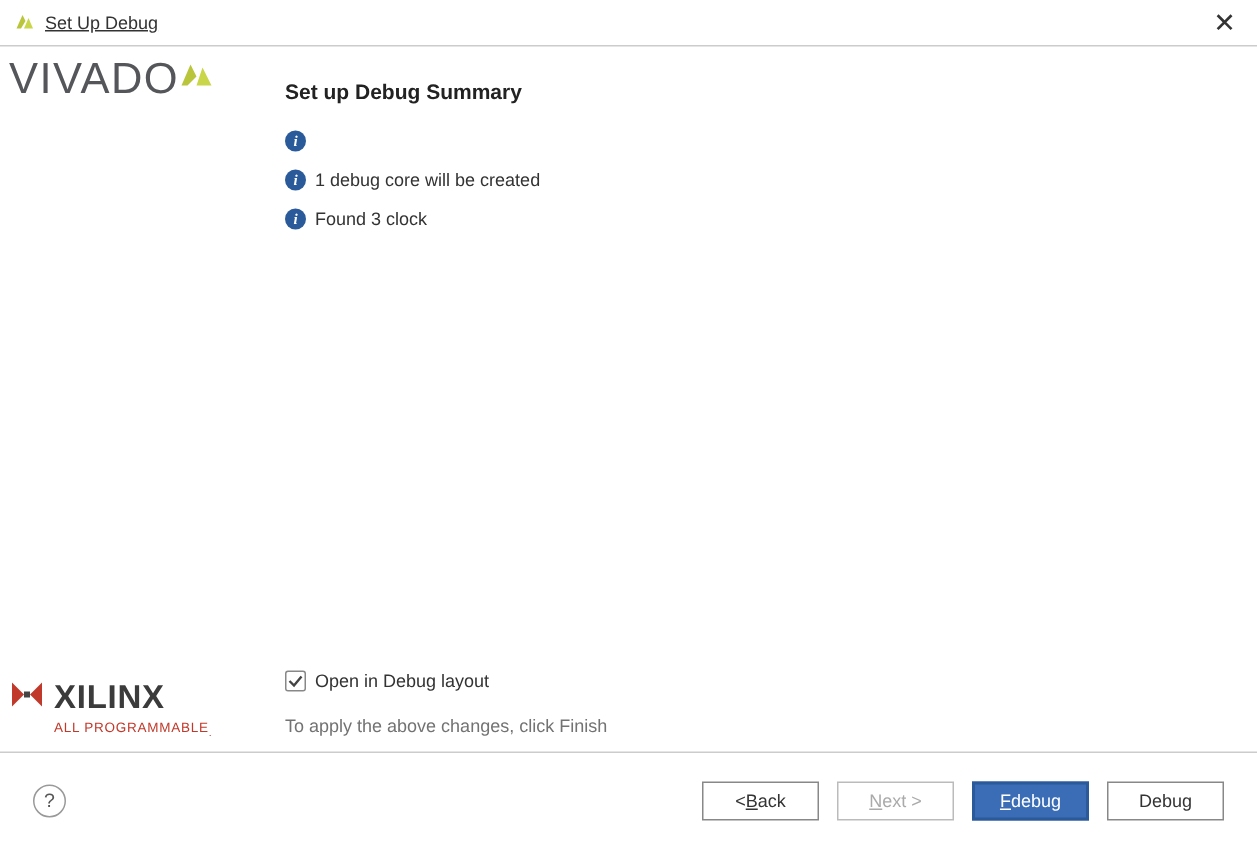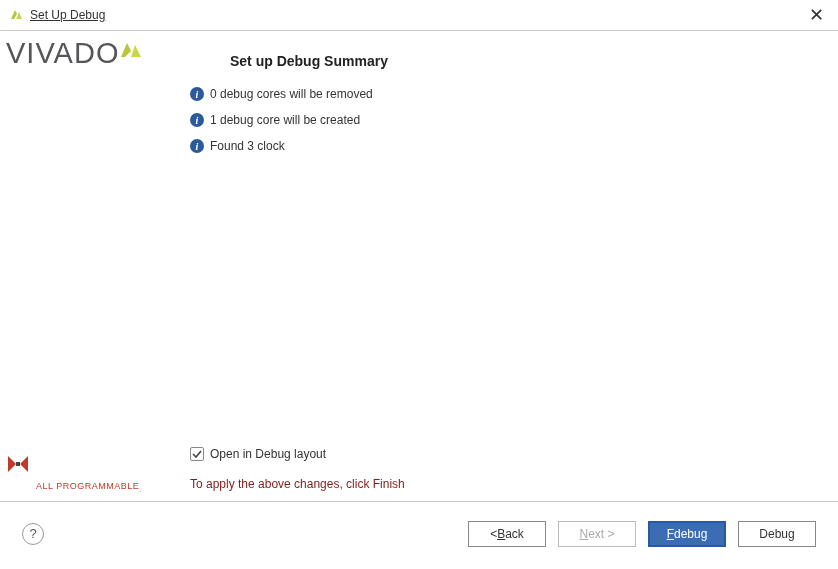--- a/index.html
+++ b/index.html
@@ -79,21 +79,20 @@
       flex: 1;
       padding: 22px 30px 10px 30px;
       display: flex;
       flex-direction: column;
     }
     .heading {
       font-size: 14px;
       font-weight: bold;
       color: #222;
       margin-bottom: 18px;
-      margin-left: 40px;
     }
     .info-list { display: flex; flex-direction: column; gap: 12px; }
     .info-item { display: flex; align-items: center; gap: 6px; }
     .info-icon {
       width: 14px; height: 14px;
       border-radius: 50%;
       background: #2a5a9a;
       color: #fff;
       font-size: 10px;
       font-weight: bold;
@@ -115,21 +114,21 @@
       width: 14px; height: 14px;
       border: 1px solid #888;
       border-radius: 2px;
       display: inline-flex;
       align-items: center;
       justify-content: center;
       background: #fff;
       cursor: pointer;
     }
     .checkbox svg { width: 10px; height: 10px; }
-    .apply-text { font-size: 12px; color: #7f1d1d; }
+    .apply-text { font-size: 12px; color: #737373; }
     .footer {
       border-top: 1px solid #ccc;
       height: 64px;
       display: flex;
       align-items: center;
       justify-content: space-between;
       padding: 0 22px;
     }
     .help-btn {
       width: 22px; height: 22px;
@@ -209,33 +208,33 @@
     </div>
     <div class="logo-bottom">
       <div class="xilinx-row">
         <span>
           <svg width="24" height="24" viewBox="0 0 24 24">
             <path d="M2 4 L10 12 L2 20 Z" fill="#c0392b"></path>
             <path d="M22 4 L14 12 L22 20 Z" fill="#c0392b"></path>
             <rect x="10" y="10" width="4" height="4" fill="#444"></rect>
           </svg>
         </span>
+        <span class="xilinx-name">XILINX</span>
       </div>
       <div class="xilinx-tag">
         <span>ALL PROGRAMMABLE</span><sub style="font-size:7px;">.</sub>
       </div>
     </div>
   </div>
 
   <div class="content">
     <div class="heading">Set up Debug Summary</div>
     <div class="info-list">
       <div class="info-item">
         <span class="info-icon">i</span>
-        <span>0 debug cores will be removed</span>
       </div>
       <div class="info-item">
         <span class="info-icon">i</span>
         <span>1 debug core will be created</span>
       </div>
       <div class="info-item">
         <span class="info-icon">i</span>
         <span>Found 3 clock</span>
       </div>
     </div>

